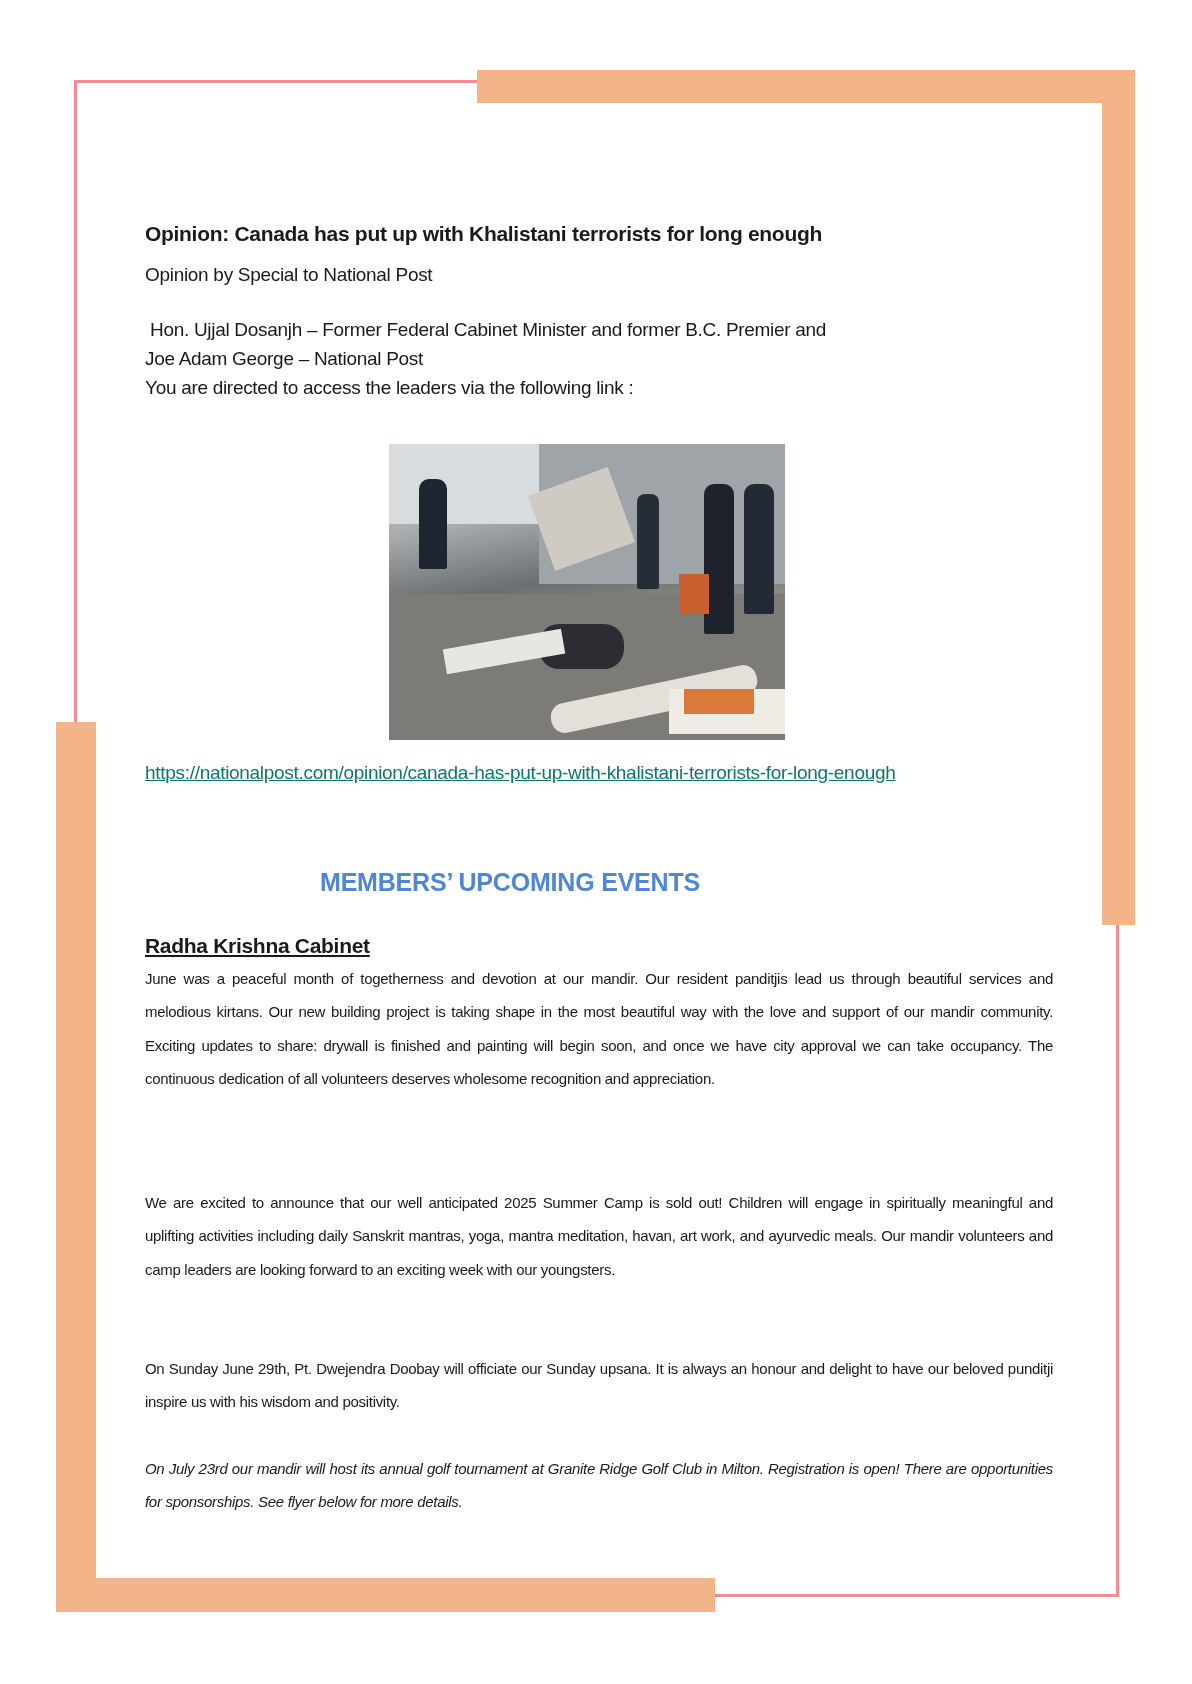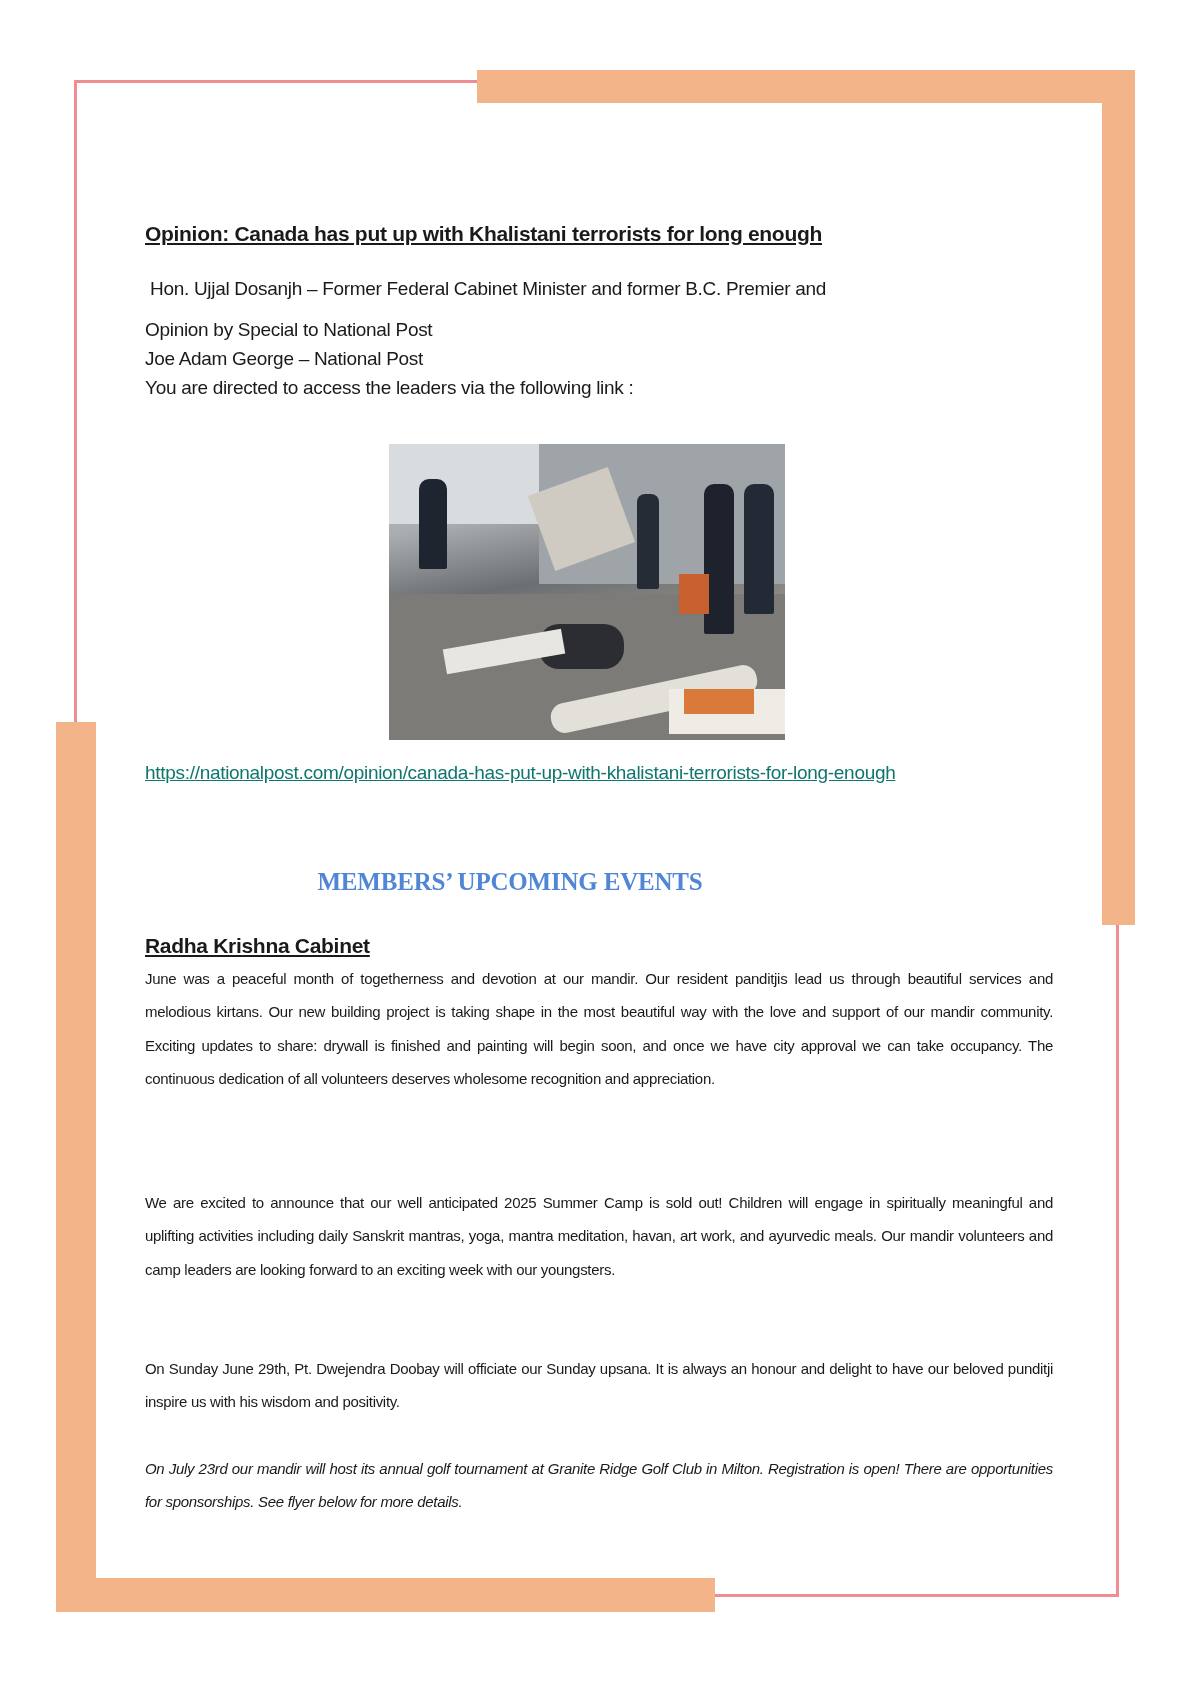--- a/index.html
+++ b/index.html
@@ -1,51 +1,51 @@
 <!DOCTYPE html>
 <html><head>
   <meta charset="utf-8">
   <style>
     html, body { margin: 0; padding: 0; background: #ffffff; }
     body { width: 1192px; height: 1684px; position: relative; overflow: hidden;
            font-family: "Liberation Sans", sans-serif; color: #1a1a1a; }
     .frame-line { position: absolute; background: #f08d92; }
     .frame-bar { position: absolute; background: #f3b489; }
     .content { position: absolute; left: 145px; top: 220px; width: 905px; }
-    .title { font-weight: bold; font-size: 21px; text-decoration: underline; margin: 0; line-height: 28px; letter-spacing: -0.3px; }
+    .title { font-weight: bold; font-size: 21px; margin: 0; line-height: 28px; letter-spacing: -0.3px; }
     .line { font-size: 19px; line-height: 29px; margin: 0; letter-spacing: -0.3px; }
     .byline { margin-top: 12px; }
     .authors { margin-top: 26px; }
     .image-wrap { position: absolute; left: 389px; top: 444px; width: 396px; height: 296px;
                   background: linear-gradient(170deg, #c9cdd0 0%, #a9adb0 25%, #6b6f72 45%, #8d8a84 60%, #b3ada3 80%, #d7d2c9 100%);
                   overflow: hidden; }
     .img-shape { position: absolute; }
     .link { position: absolute; left: 145px; top: 762px; font-size: 19px; color: #0f766e; text-decoration: underline; letter-spacing: -0.3px; }
     .section-title { position: absolute; left: 0; width: 1020px; top: 868px; text-align: center;
-                     font-size: 25px; font-weight: bold; color: #4f86d6; letter-spacing: -0.2px; font-family: Liberation Serif, serif; }
+                     font-size: 25px; font-weight: bold; color: #4f86d6; letter-spacing: -0.2px; }
     .org-title { position: absolute; left: 145px; top: 934px; font-size: 21px; font-weight: bold; text-decoration: underline; letter-spacing: -0.3px; }
     .body { position: absolute; left: 145px; width: 908px; font-size: 15px; line-height: 33.3px; text-align: justify; letter-spacing: -0.3px; }
   </style>
 </head>
 <body>
 
 <div class="frame-line" style="left:74px; top:80px; width:404px; height:3px;"></div>
 <div class="frame-line" style="left:74px; top:80px; width:3px; height:645px;"></div>
 <div class="frame-line" style="left:1116px; top:925px; width:3px; height:671px;"></div>
 <div class="frame-line" style="left:715px; top:1594px; width:404px; height:3px;"></div>
 
 <div class="frame-bar" style="left:477px; top:70px; width:658px; height:33px;"></div>
 <div class="frame-bar" style="left:1102px; top:70px; width:33px; height:855px;"></div>
 <div class="frame-bar" style="left:56px; top:722px; width:40px; height:890px;"></div>
 <div class="frame-bar" style="left:56px; top:1578px; width:659px; height:34px;"></div>
 
 <div class="content">
   <p class="title">Opinion: Canada has put up with Khalistani terrorists for long enough</p>
+  <p class="line byline">Opinion by Special to National Post</p>
   <p class="line authors" style="white-space:pre;"> Hon. Ujjal Dosanjh – Former Federal Cabinet Minister and former B.C. Premier and</p>
-  <p class="line byline">Opinion by Special to National Post</p>
   <p class="line">Joe Adam George – National Post</p>
   <p class="line">You are directed to access the leaders via the following link :</p>
 </div>
 
 <div class="image-wrap" title="Photo of naval personnel recovering aircraft wreckage debris on a dock">
   <div class="img-shape" style="left:0;top:0;width:396px;height:80px;background:#d8dcdf;"></div>
   <div class="img-shape" style="left:150px;top:0;width:246px;height:140px;background:#9fa4a8;"></div>
   <div class="img-shape" style="left:0;top:150px;width:396px;height:146px;background:#7d7b77;"></div>
   <div class="img-shape" style="left:150px;top:35px;width:85px;height:80px;background:#cfcac2;transform:rotate(-20deg);"></div>
   <div class="img-shape" style="left:30px;top:35px;width:28px;height:90px;background:#1f2530;border-radius:10px 10px 2px 2px;"></div>

